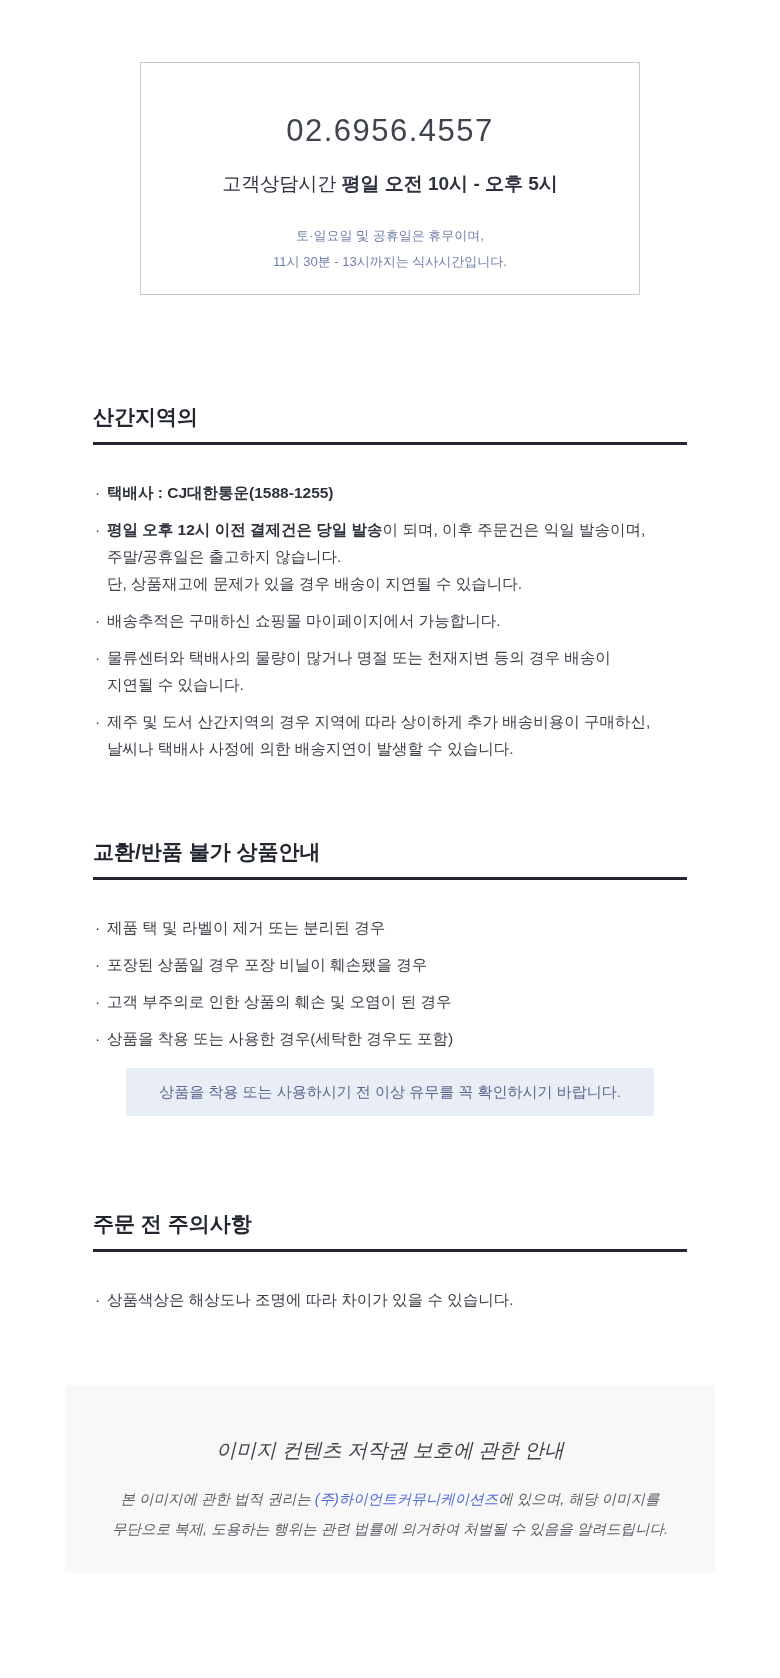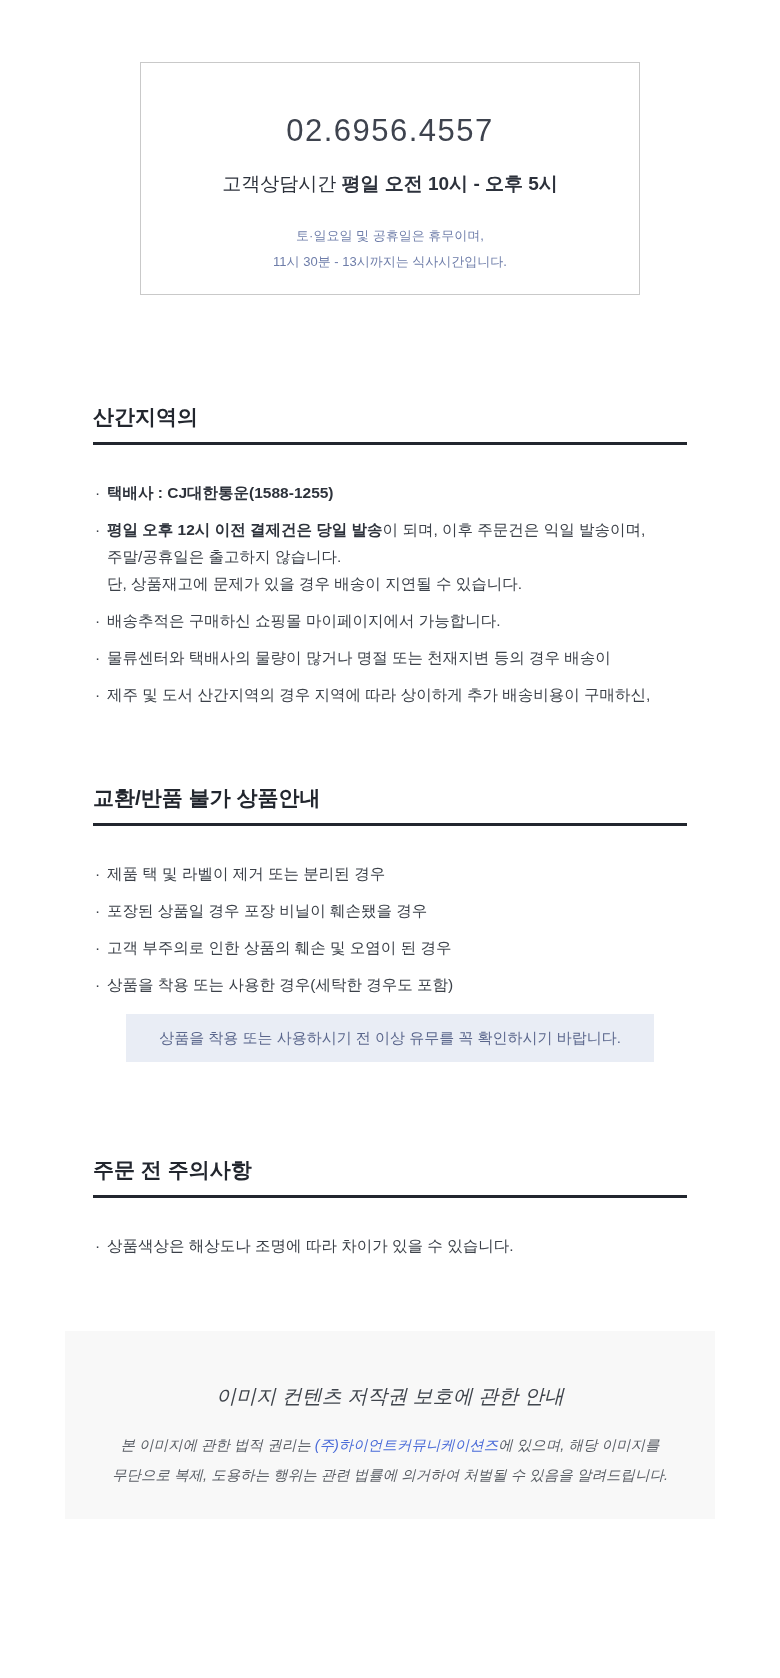--- a/index.html
+++ b/index.html
@@ -141,27 +141,29 @@
 
       <div class="bullet">
         <span class="marker">·</span>
         <div class="btext">배송추적은 구매하신 쇼핑몰 마이페이지에서 가능합니다.</div>
       </div>
 
       <div class="bullet">
         <span class="marker">·</span>
         <div class="btext">
           <div>물류센터와 택배사의 물량이 많거나 명절 또는 천재지변 등의 경우 배송이</div>
+          <div>지연될 수 있습니다.</div>
         </div>
       </div>
 
       <div class="bullet">
         <span class="marker">·</span>
         <div class="btext">
           <div>제주 및 도서 산간지역의 경우 지역에 따라 상이하게 추가  배송비용이 구매하신,</div>
+          <div>날씨나 택배사 사정에 의한 배송지연이 발생할 수 있습니다.</div>
         </div>
       </div>
 
     </div>
   </div>
 
   <div class="section section-2">
     <div class="section-title">교환/반품 불가 상품안내</div>
     <div class="rule"></div>
     <div class="bullets">

